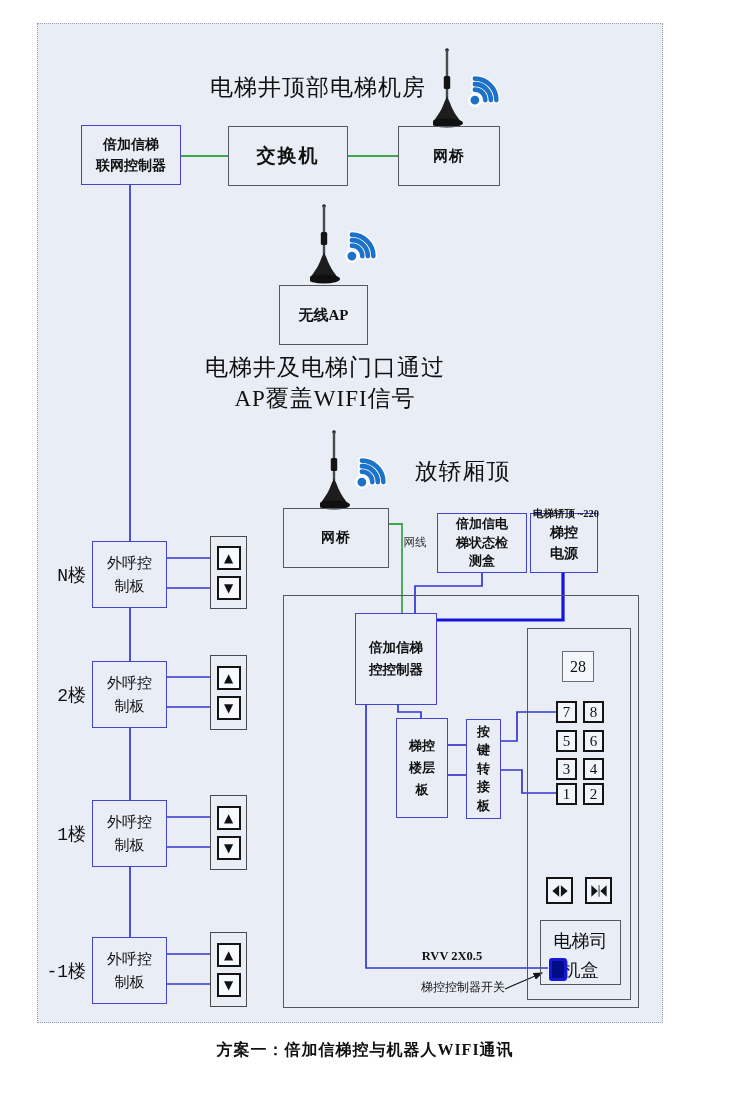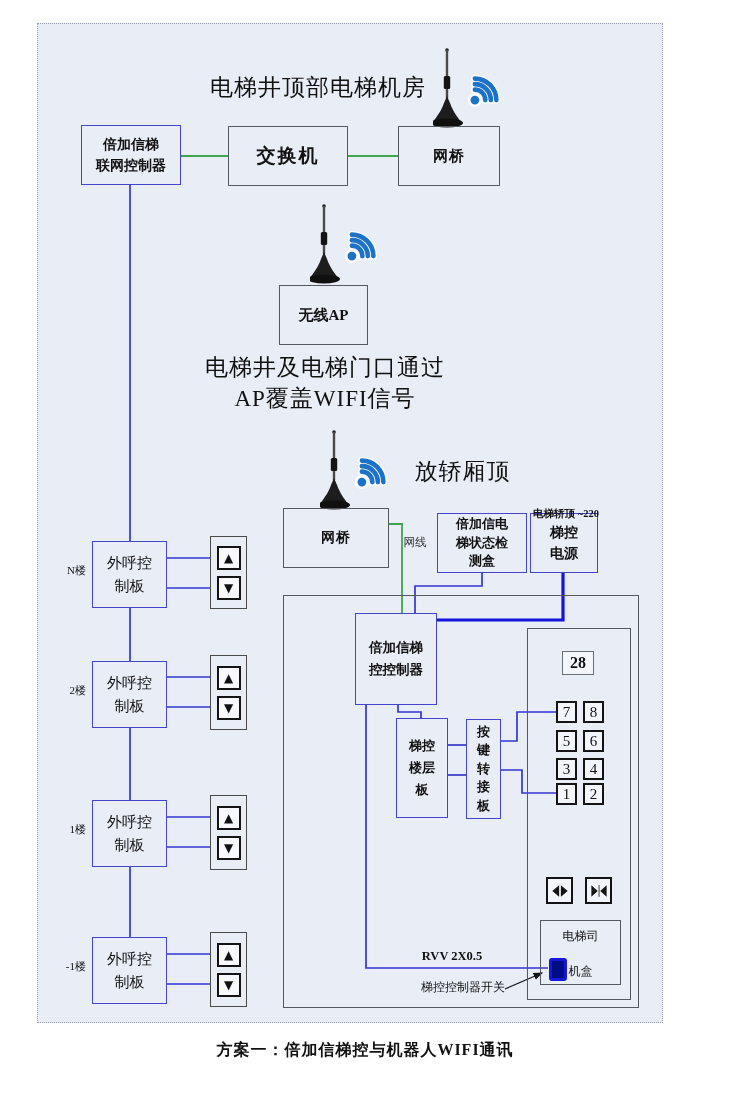--- a/index.html
+++ b/index.html
@@ -10,21 +10,21 @@
       background:var(--background,#e8edf6);
       border:1.5px dotted #949cae;box-sizing:border-box;z-index:0;}
   svg.wires{left:0;top:0;z-index:1;pointer-events:none;}
   .box{position:absolute;z-index:2;box-sizing:border-box;
       display:flex;flex-direction:column;align-items:center;justify-content:center;
       text-align:center;background:transparent;}
   .gbox{border:1.6px solid var(--box-grey-border,#55585f);}
   .bbox{border:1.6px solid var(--box-blue-border,#4444cf);}
   .title{position:absolute;z-index:2;text-align:center;font-size:23px;letter-spacing:1px;}
   .smalllab{position:absolute;z-index:3;text-align:center;}
-  .flabel{position:absolute;z-index:2;width:46px;text-align:right;font-size:11px;}
+  .flabel{position:absolute;z-index:2;width:46px;text-align:right;font-size:18px;font-family:Liberation Mono, monospace;}
   .panel{position:absolute;z-index:2;box-sizing:border-box;border:1.6px solid #4a4a4a;
       display:flex;flex-direction:column;align-items:center;justify-content:center;gap:6px;}
   .sqbtn{width:24px;height:24px;box-sizing:border-box;border:2px solid #141414;
       background:#f7f9fc;display:flex;align-items:center;justify-content:center;
       font-family:"DejaVu Sans",sans-serif;font-size:12px;line-height:1;color:#111;}
   .numbtn{position:absolute;z-index:3;width:21px;height:22px;box-sizing:border-box;
       border:2px solid #141414;background:#f2f5fb;display:flex;align-items:center;
       justify-content:center;font-size:15px;font-weight:500;}
   .doorbtn{position:absolute;z-index:3;width:27px;height:27px;box-sizing:border-box;
       border:2.5px solid #141414;background:#f2f5fb;display:flex;align-items:center;justify-content:center;}
@@ -158,21 +158,21 @@
 <div class="box bbox" style="left:466px;top:719px;width:35px;height:100px;font-size:13px;font-weight:600;line-height:1.42;">
   <div>按</div>
   <div>键</div>
   <div>转</div>
   <div>接</div>
   <div>板</div>
 </div>
 
 <div class="box gbox" style="left:527px;top:628px;width:104px;height:372px;"></div>
 
-<div class="box" style="left:562px;top:651px;width:32px;height:24px;border:1.6px solid #6a6d74;background:#f3f6fb;font-size:16px;font-weight:bold;z-index:3;">28</div>
+<div class="box" style="left:562px;top:651px;width:32px;height:31px;border:1.6px solid #6a6d74;background:#f3f6fb;font-size:16px;font-weight:normal;z-index:3;">28</div>
 
 <div class="numbtn" style="left:556px;top:701px;">7</div>
 <div class="numbtn" style="left:583px;top:701px;">8</div>
 <div class="numbtn" style="left:556px;top:730px;">5</div>
 <div class="numbtn" style="left:583px;top:730px;">6</div>
 <div class="numbtn" style="left:556px;top:758px;">3</div>
 <div class="numbtn" style="left:583px;top:758px;">4</div>
 <div class="numbtn" style="left:556px;top:783px;">1</div>
 <div class="numbtn" style="left:583px;top:783px;">2</div>
 
@@ -183,21 +183,21 @@
   </svg>
 </div>
 <div class="doorbtn" style="left:585px;top:877px;">
   <svg width="18" height="18" viewBox="0 0 20 20">
     <polygon points="1.5,3.5 1.5,16.5 8.6,10" fill="#141414"></polygon>
     <polygon points="18.5,3.5 18.5,16.5 11.4,10" fill="#141414"></polygon>
     <rect x="9.6" y="3.5" width="0.9" height="13" fill="#141414"></rect>
   </svg>
 </div>
 
-<div class="box gbox" style="left:540px;top:920px;width:81px;height:65px;font-size:12px;line-height:1.6;align-items:center;justify-content:flex-start;padding-top:6px;gap:16px;">
+<div class="box gbox" style="left:540px;top:920px;width:81px;height:65px;font-size:18px;line-height:1.6;align-items:center;justify-content:flex-start;padding-top:6px;">
   <div>电梯司</div>
   <div>机盒</div>
 </div>
 
 <div class="abs" style="left:549px;top:958px;width:18px;height:23px;z-index:4;box-sizing:border-box;
      border:3px solid var(--switch-blue,#1717d8);background:#000d85;border-radius:3px;"></div>
 
 <div class="smalllab" style="left:418px;top:949px;width:68px;font-size:12.5px;font-weight:bold;">RVV 2X0.5</div>
 <div class="smalllab" style="left:418px;top:979px;width:90px;font-size:12px;">梯控控制器开关</div>
 

